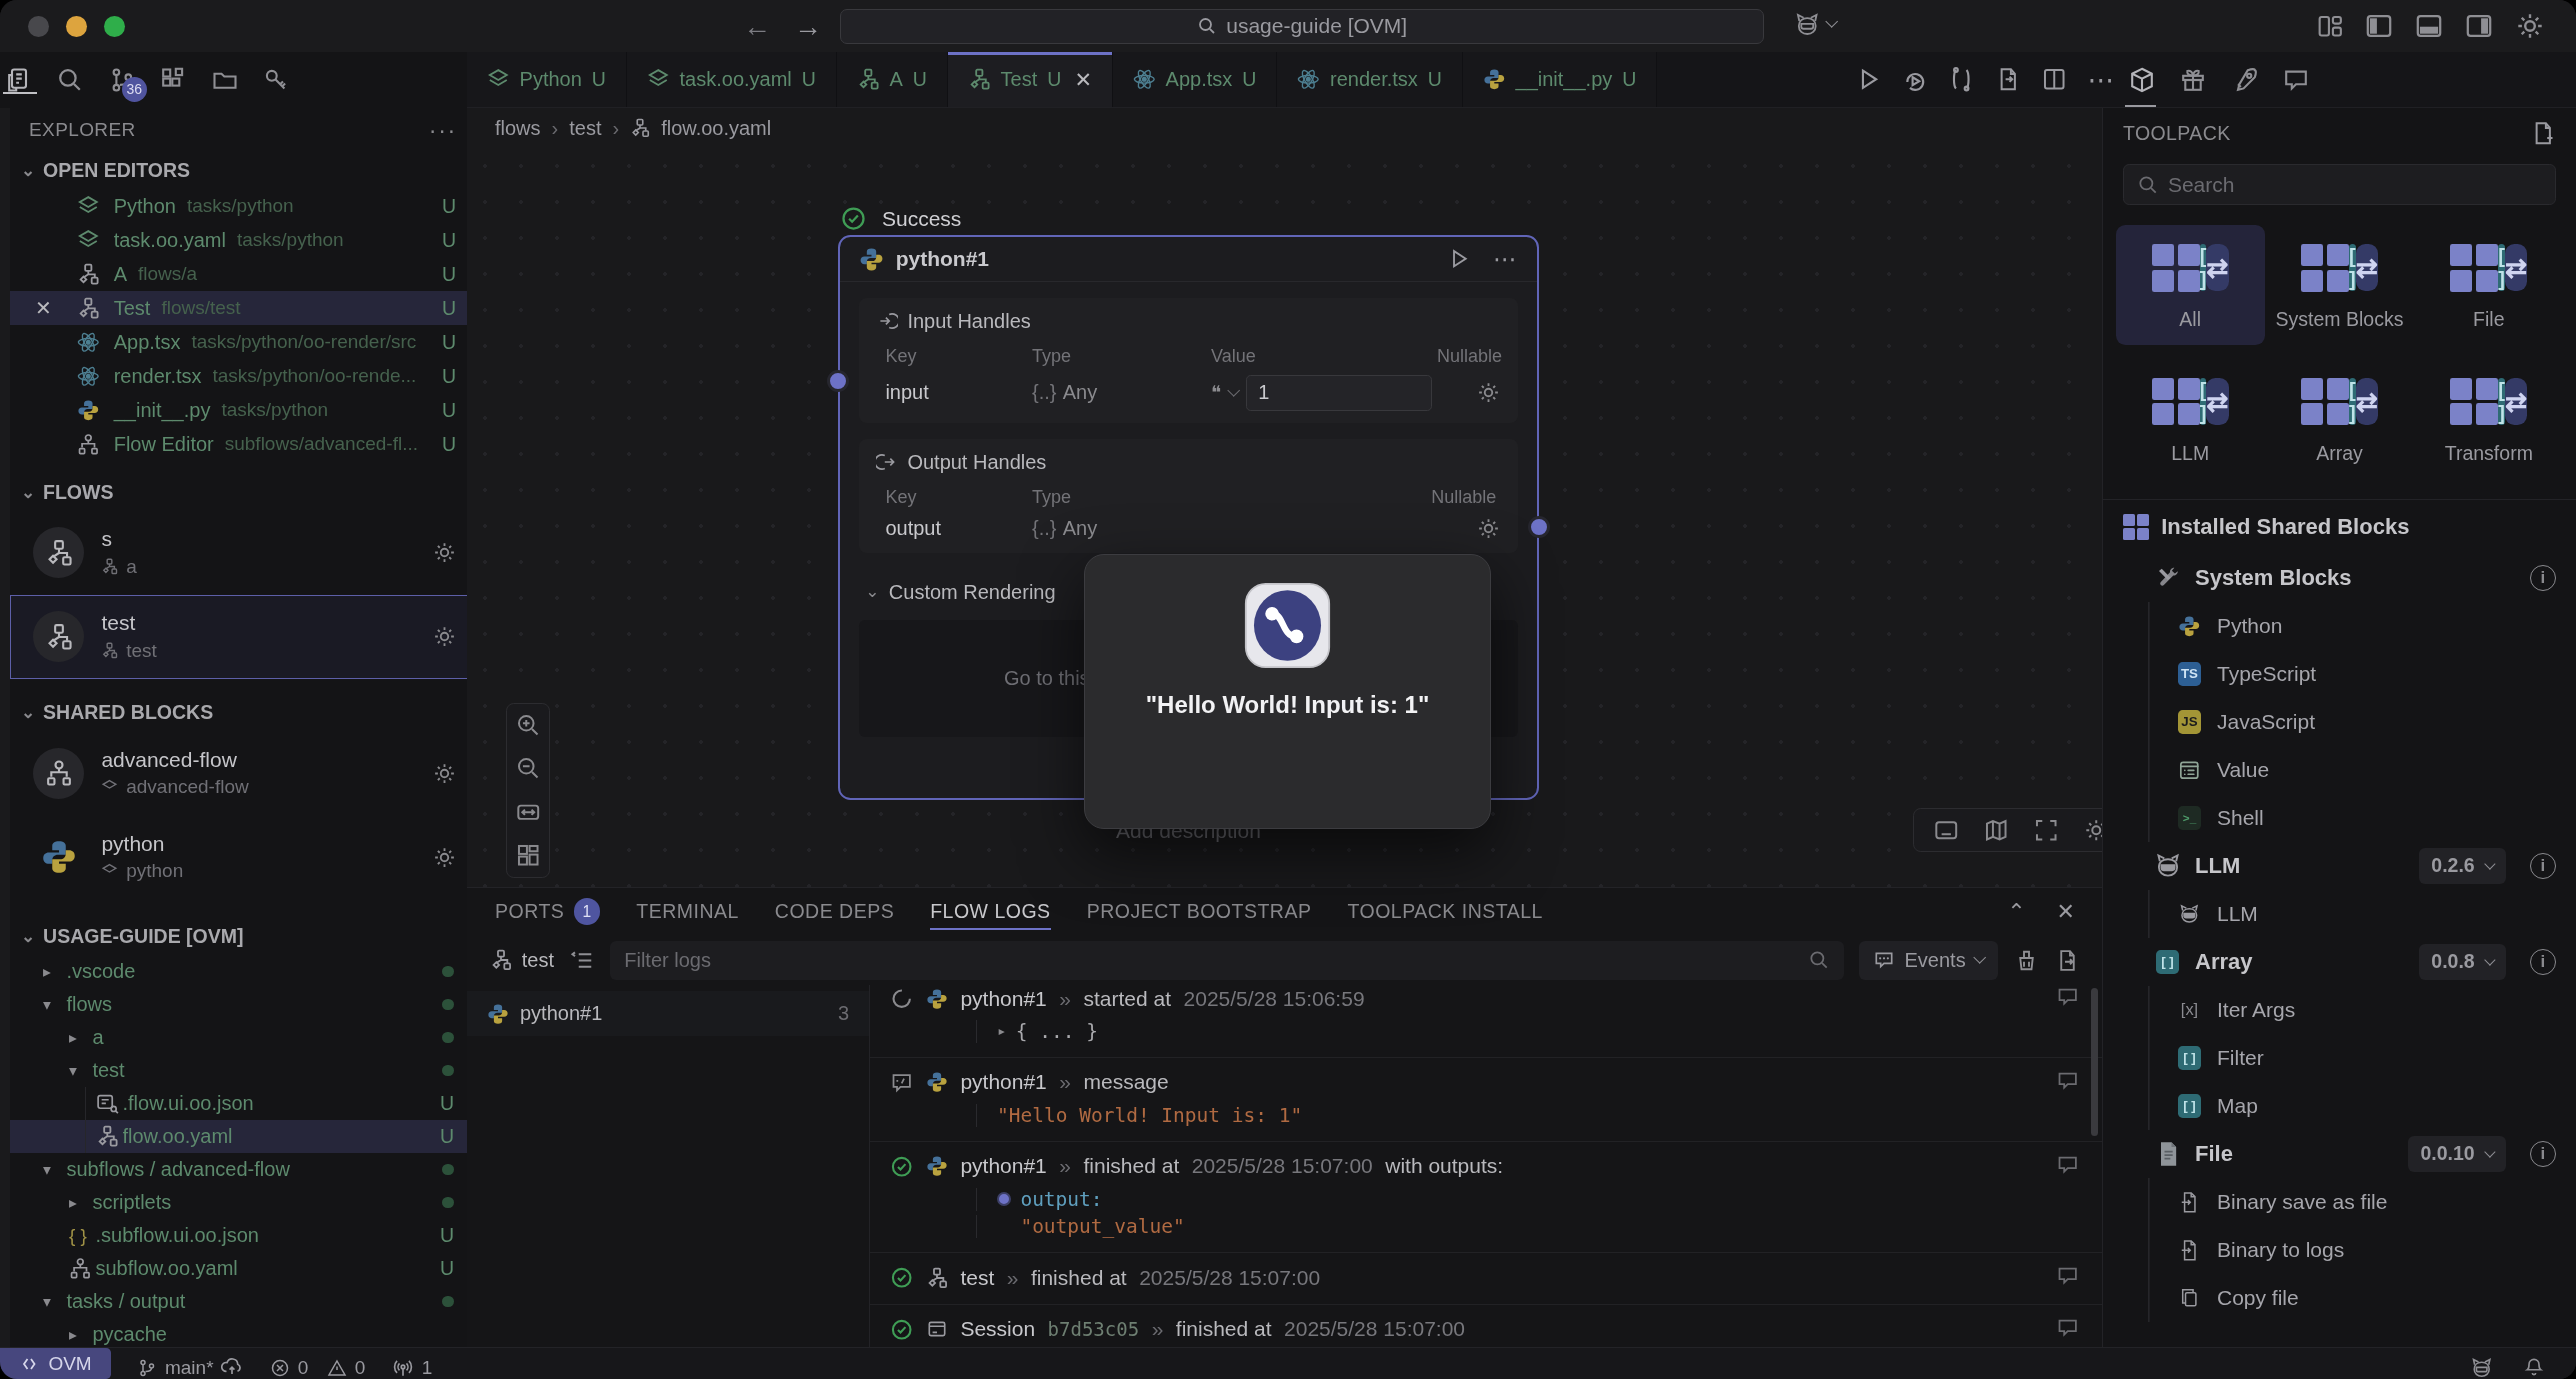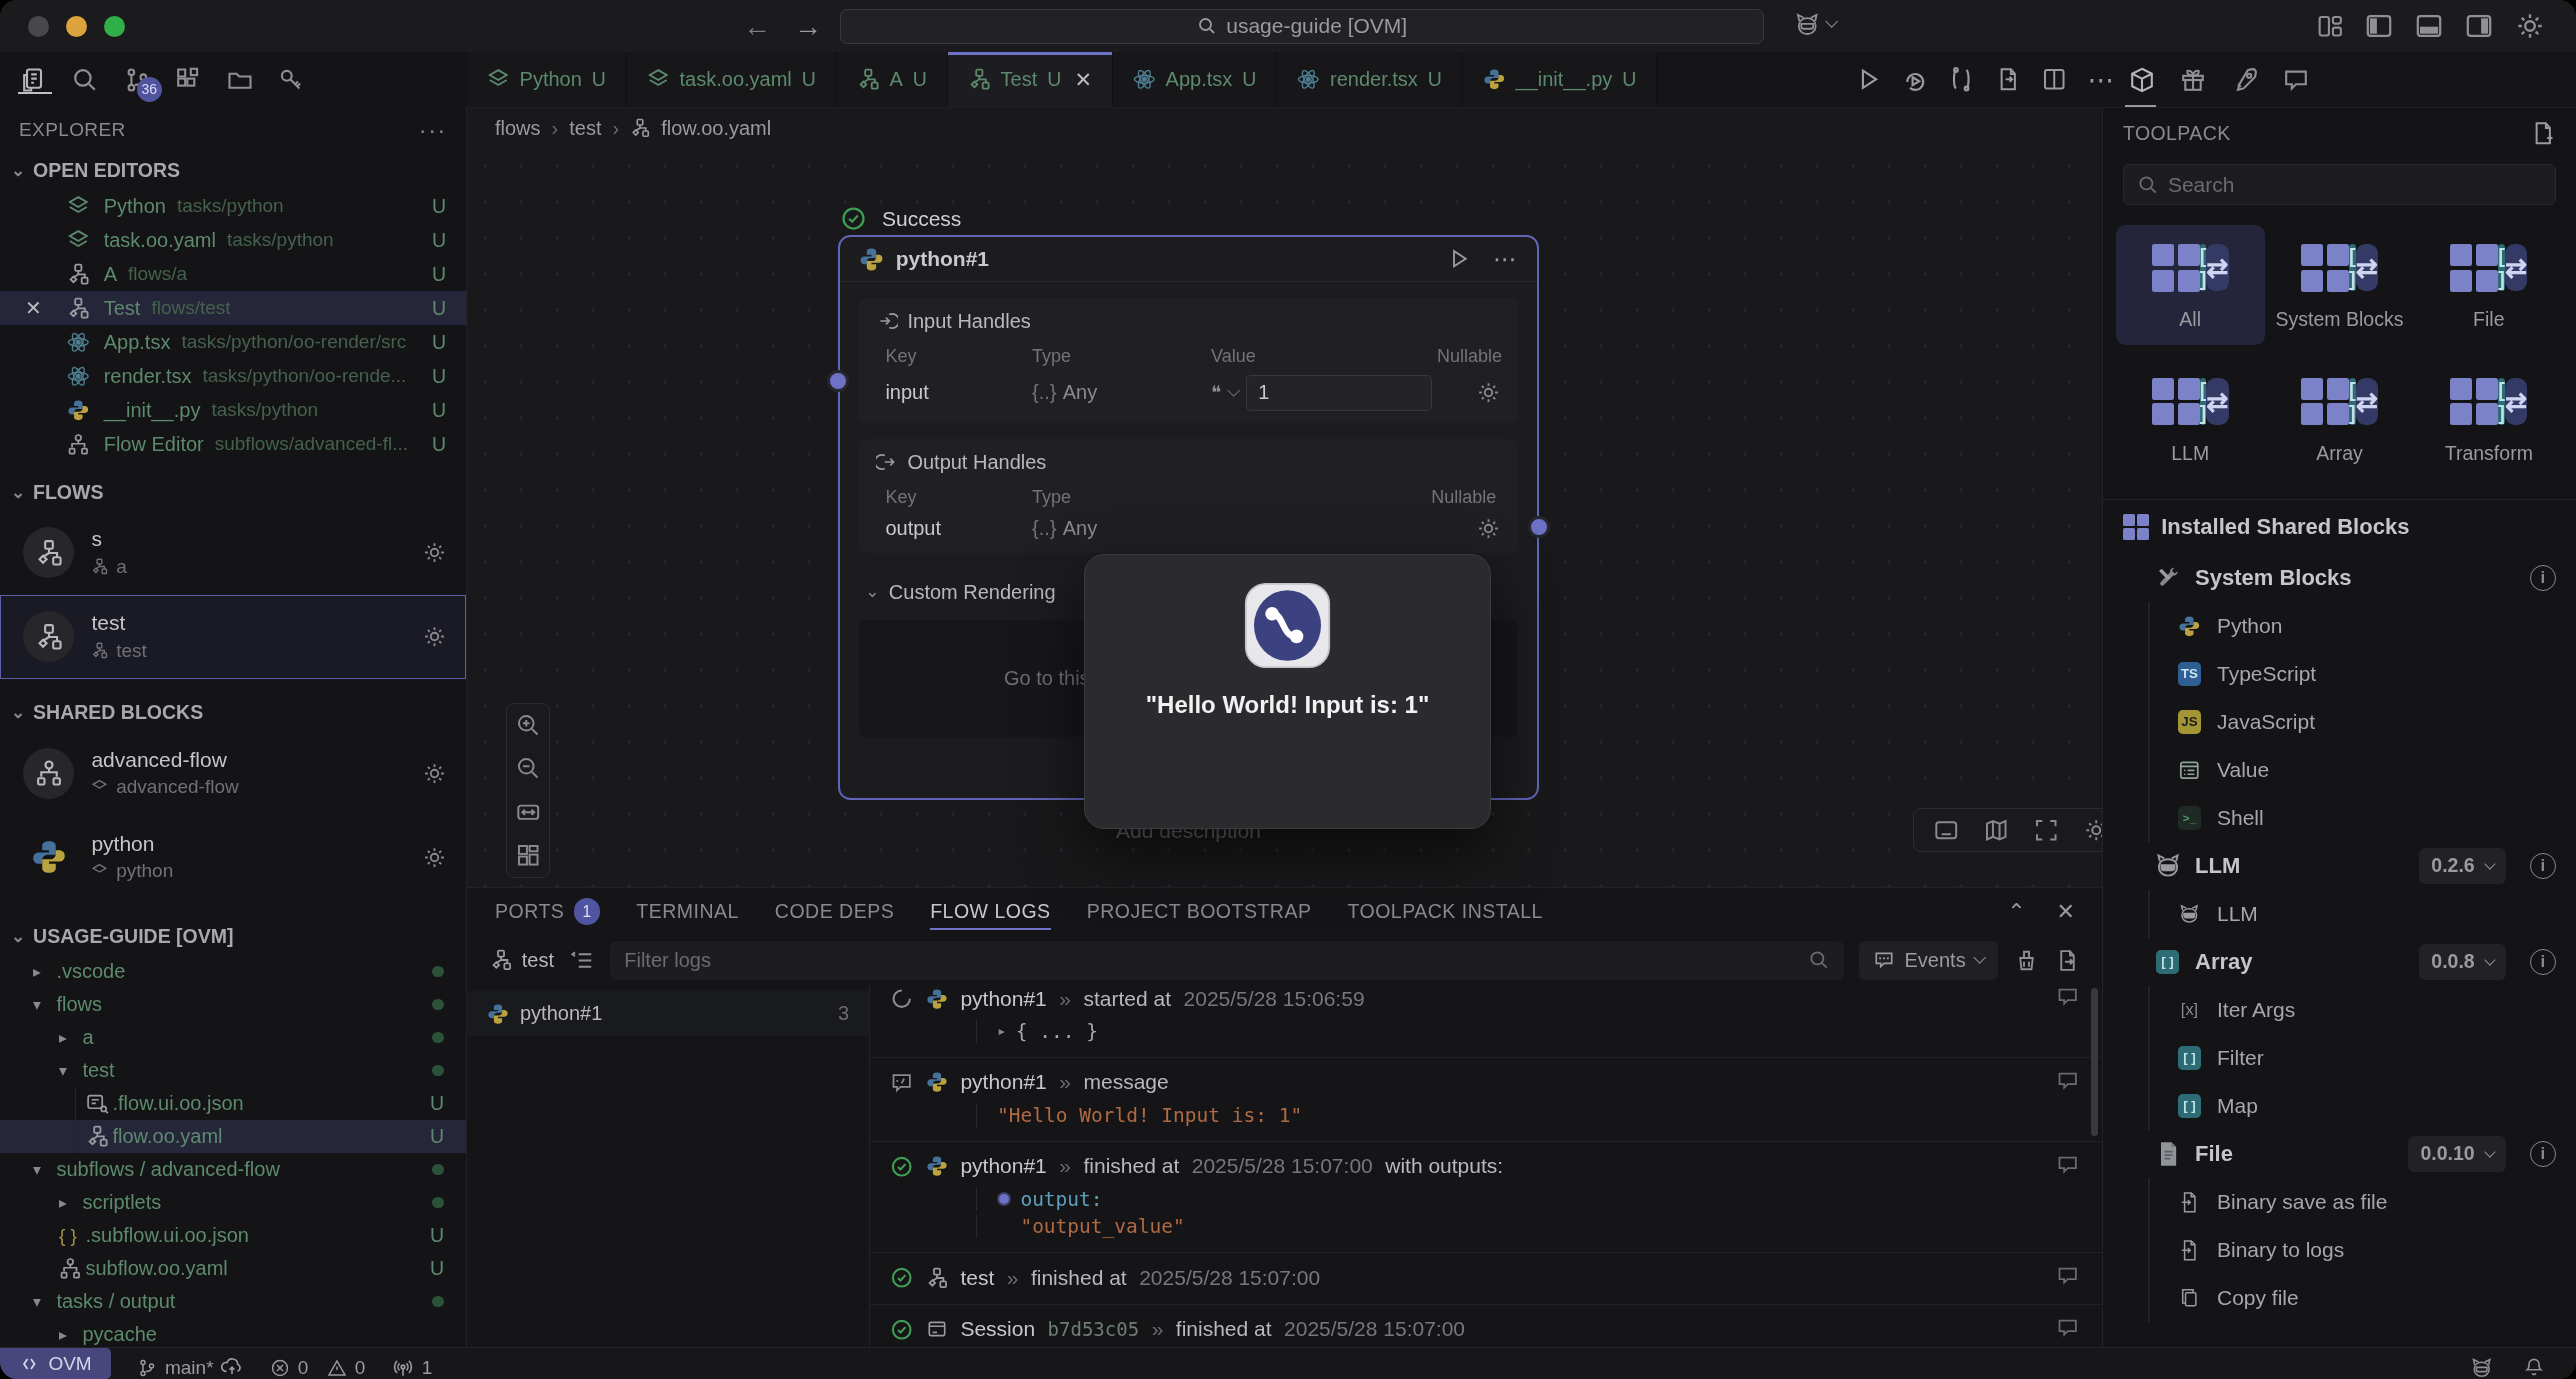--- a/index.html
+++ b/index.html
@@ -12,21 +12,21 @@
 .tl{width:21px;height:21px;border-radius:50%}
 .tl1{background:#48484c}.tl2{background:#dda43e}.tl3{background:#2fae4a}
 .navarr{position:absolute;top:11px;color:#9a9aa0;font-size:28px}
 #nav-back{left:743px;color:#7c7c82}#nav-fwd{left:794px}
 #cmdcenter{position:absolute;left:840px;top:8.6px;width:924px;height:35px;background:#222226;border:0.8px solid #39393d;border-radius:7px;display:flex;align-items:center;justify-content:center;gap:9.4px;color:#9a9aa0;font-size:21px}
 #acctmenu{position:absolute;left:1794px;top:11px;display:flex;align-items:center;gap:6.2px;color:#8f8f94}
 .chev{width:9.4px;height:9.4px;border-right:1.6px solid #8f8f94;border-bottom:1.6px solid #8f8f94;transform:rotate(45deg);margin-top:-4.7px}
 #tb-right{position:absolute;right:31px;top:11px;display:flex;gap:22px;align-items:center;color:#8f8f94}
 
 #subbar{position:absolute;left:0;top:52px;width:2576px;height:56px;background:#151518;border-bottom:0.8px solid #202024}
-#activity{position:absolute;left:0;top:0;width:467px;height:56px;background:#141416;display:flex;align-items:center;gap:23.4px;padding-left:20px;color:#8f8f94}
+#activity{position:absolute;left:0;top:0;width:467px;height:56px;background:#141416;display:flex;align-items:center;gap:23.4px;padding-left:5px;color:#8f8f94}
 .act{position:relative}
 .act-underline{position:absolute;left:17px;bottom:0;width:34px;height:2.3px;background:#c0c0c4}
 .scm-badge{position:absolute;right:-11px;bottom:-7.8px;min-width:25px;height:25px;border-radius:12.5px;background:#50549f;color:#dcdcf2;font-size:14px;display:flex;align-items:center;justify-content:center;padding:0 3.1px}
 #tabstrip{position:absolute;left:467px;top:0;height:55px;display:flex}
 .tab{height:100%;display:flex;align-items:center;gap:10px;padding:0 20px;font-size:20px;color:#5d8a6d;background:#17171a;border-right:0.8px solid #101013;white-space:nowrap}
 .tab.v-active{background:#1d1d21;box-shadow:inset 0 3.1px 0 #6d72c7}
 .tab .u{font-size:19.5px;color:#5d8a6d}
 .tab .x{color:#b9b9bd;font-size:21px;margin-left:3.1px}
 .sv{display:none}
 .tab .sv,.oe .sv,.tr .sv,.card .sv,.ir .sv{width:22.6px;height:22.6px}
@@ -37,21 +37,21 @@
 .v-brackets .i-brackets.bdg{display:flex;background:#2e6b74;color:#bfe3e8}
 .v-shell .i-shell.bdg{display:flex;background:#1e2a23;color:#4f9d6b;font-size:11.7px}
 .txt{display:none;font-size:19px;color:#a09246}
 .v-braces .i-braces.txt{display:block}
 .v-iter .i-iter.txt{display:block;color:#8a8a90;font-size:16.4px}
 #editor-actions{position:absolute;left:1855px;top:0;height:55px;display:flex;align-items:center;gap:20px;color:#9a9aa0}
 #panel-toggles{position:absolute;left:2128px;top:0;height:55px;display:flex;align-items:center;gap:23.4px;color:#8f8f94}
 .ptog{position:relative;height:100%;display:flex;align-items:center}
 .ptog.on:after{content:"";position:absolute;left:-3.1px;bottom:0;width:31px;height:2.3px;background:#9a9aa0}
 
-#sidebar{position:absolute;left:0;top:108px;width:467px;height:1239px;background:#141416;border-right:0.8px solid #232327;overflow:hidden}
+#sidebar{position:absolute;left:10px;top:108px;width:467px;height:1239px;background:#141416;border-right:0.8px solid #232327;overflow:hidden}
 .sec-title{display:flex;align-items:center;height:44px;padding:0 19px;color:#8a8a8e;font-size:19px;letter-spacing:0.4px}
 .sec-title .more{margin-left:auto;color:#8a8a8e;font-size:23.4px;letter-spacing:1.6px}
 .sec-head{display:flex;align-items:center;gap:7.8px;height:37px;padding:0 11px;color:#a9a9ad;font-size:19.5px;font-weight:bold}
 .carat{color:#8a8a8e;font-size:17px}
 .oe{height:34px;display:flex;align-items:center;padding-left:67px;position:relative}
 .oe.v-selected{background:#26263a}
 .oe .x{position:absolute;left:25px;color:#b9b9bd;font-size:20px;display:none}
 .oe.v-selected .x{display:block}
 .oe .ic{width:25px;margin-right:11.7px}
 .oe .nm{color:#5d8a6d;font-size:20px;white-space:nowrap}

